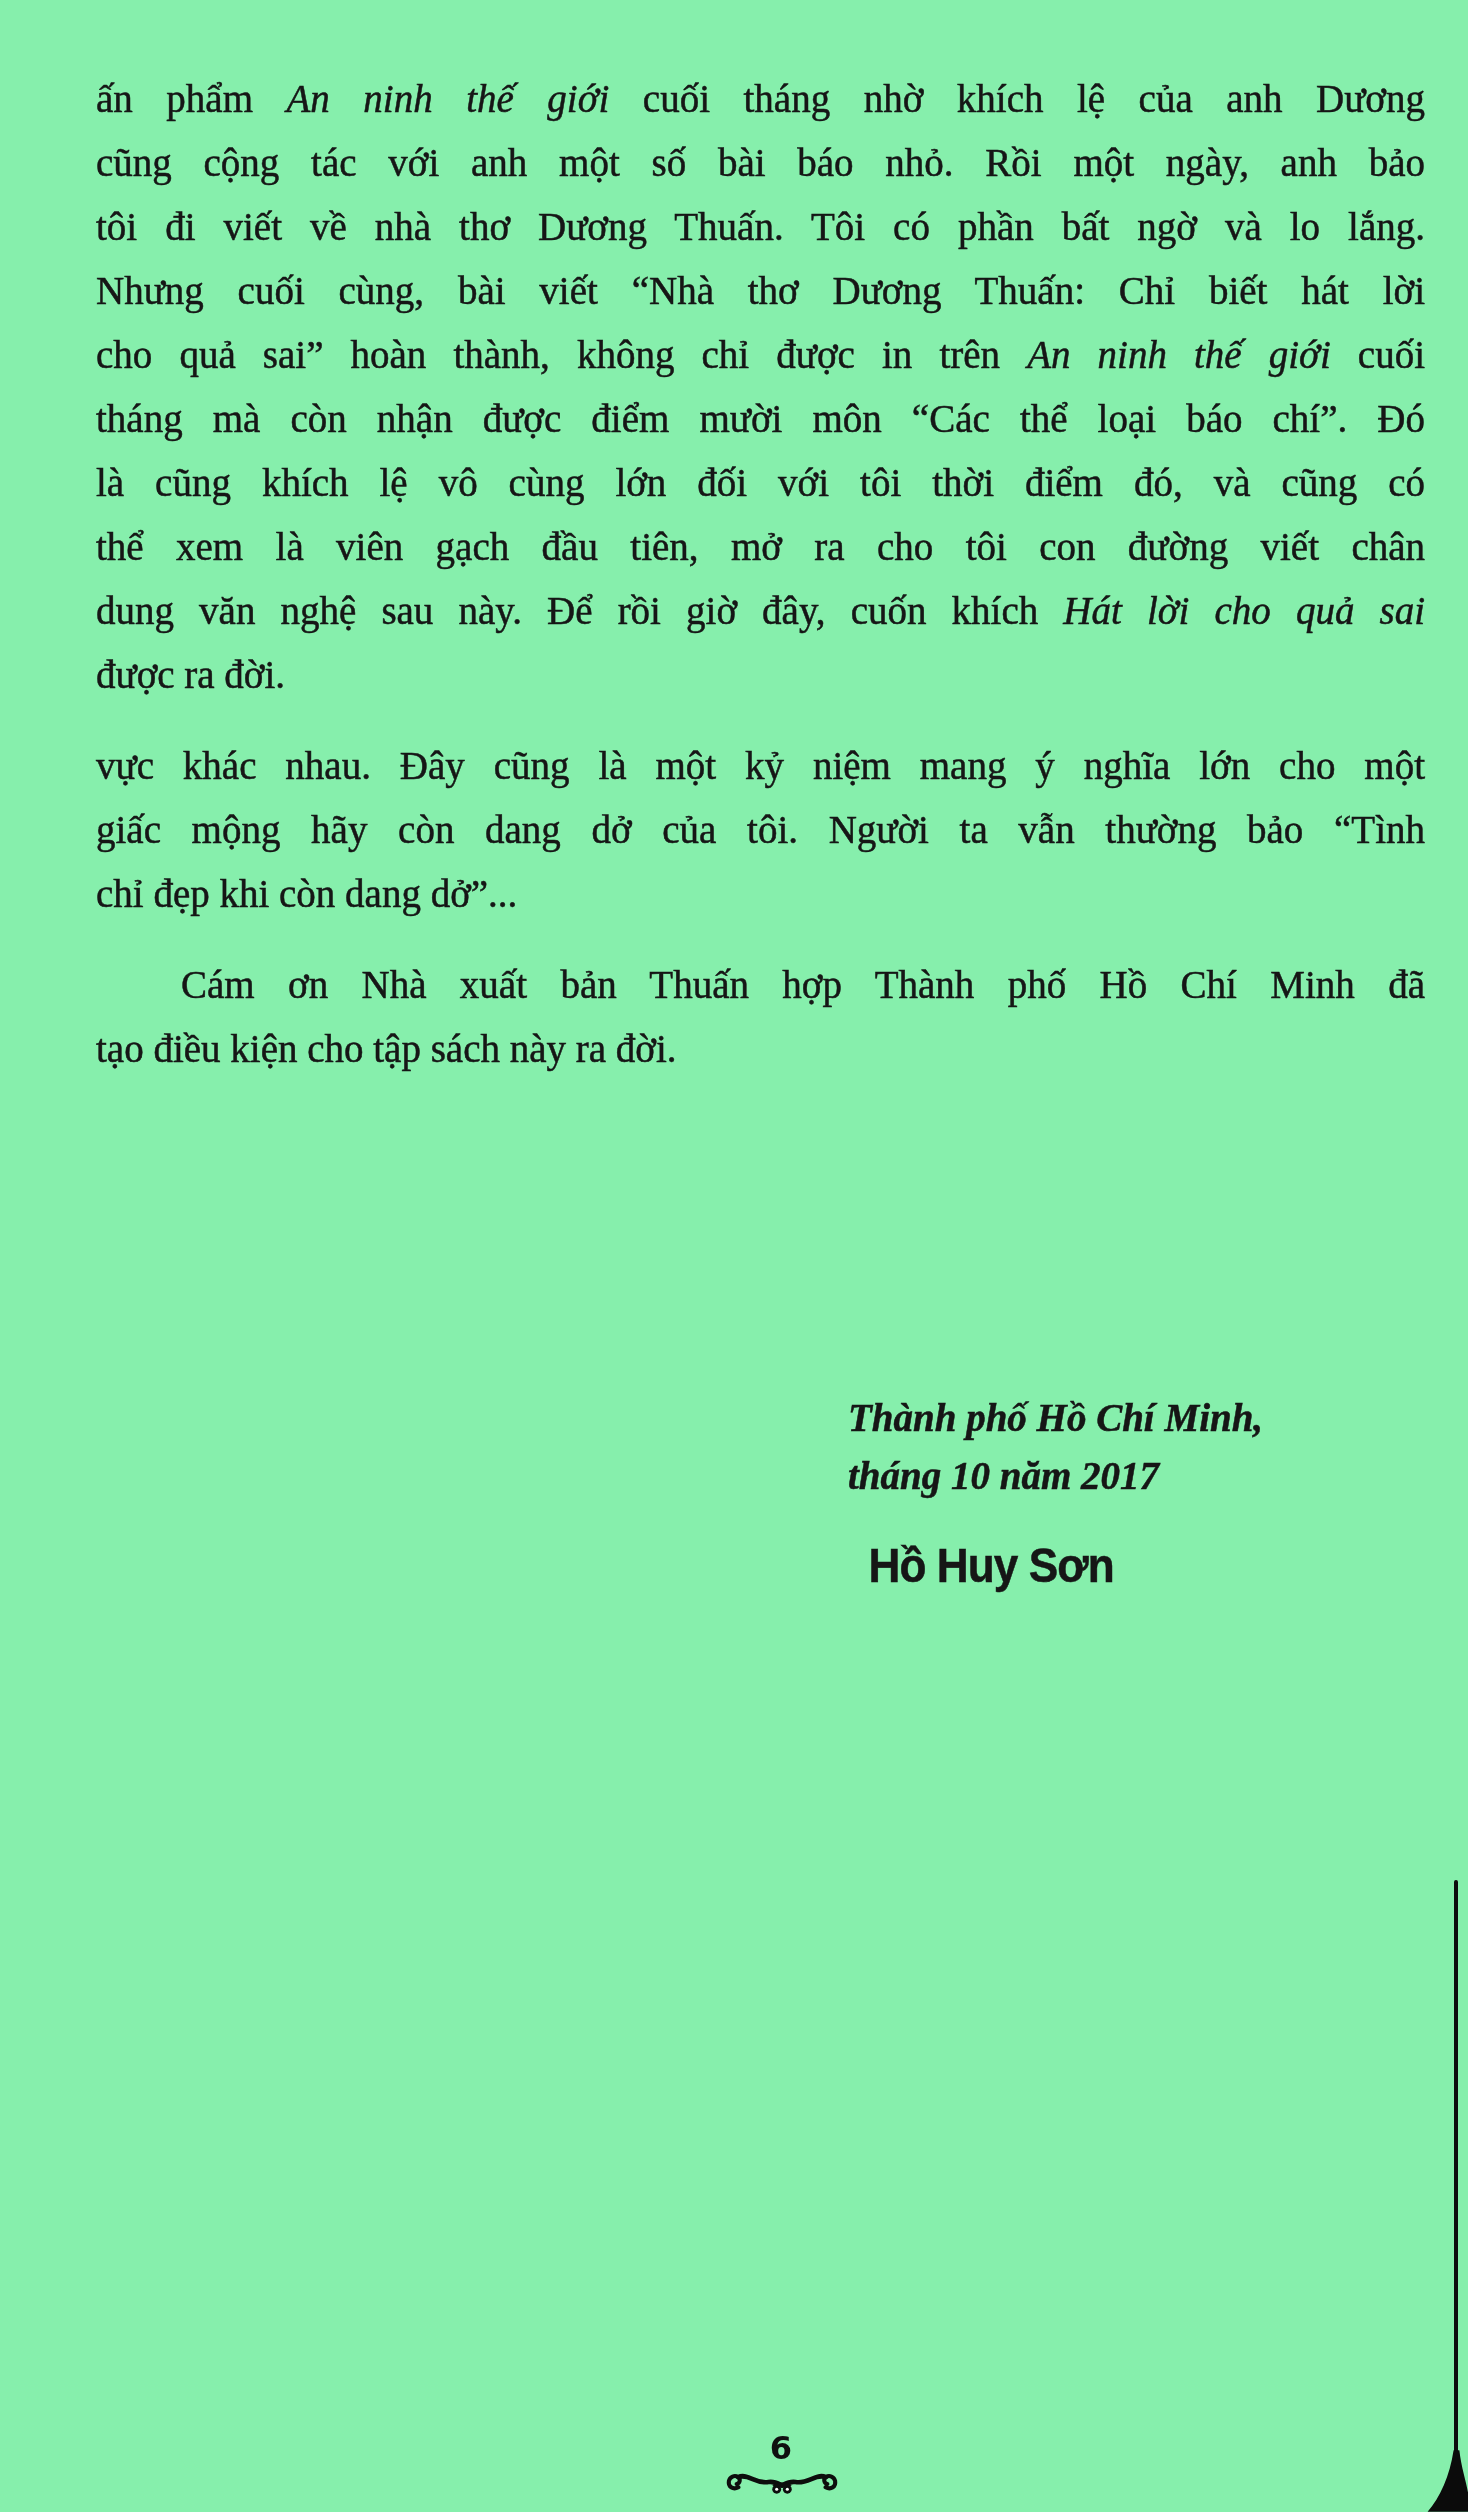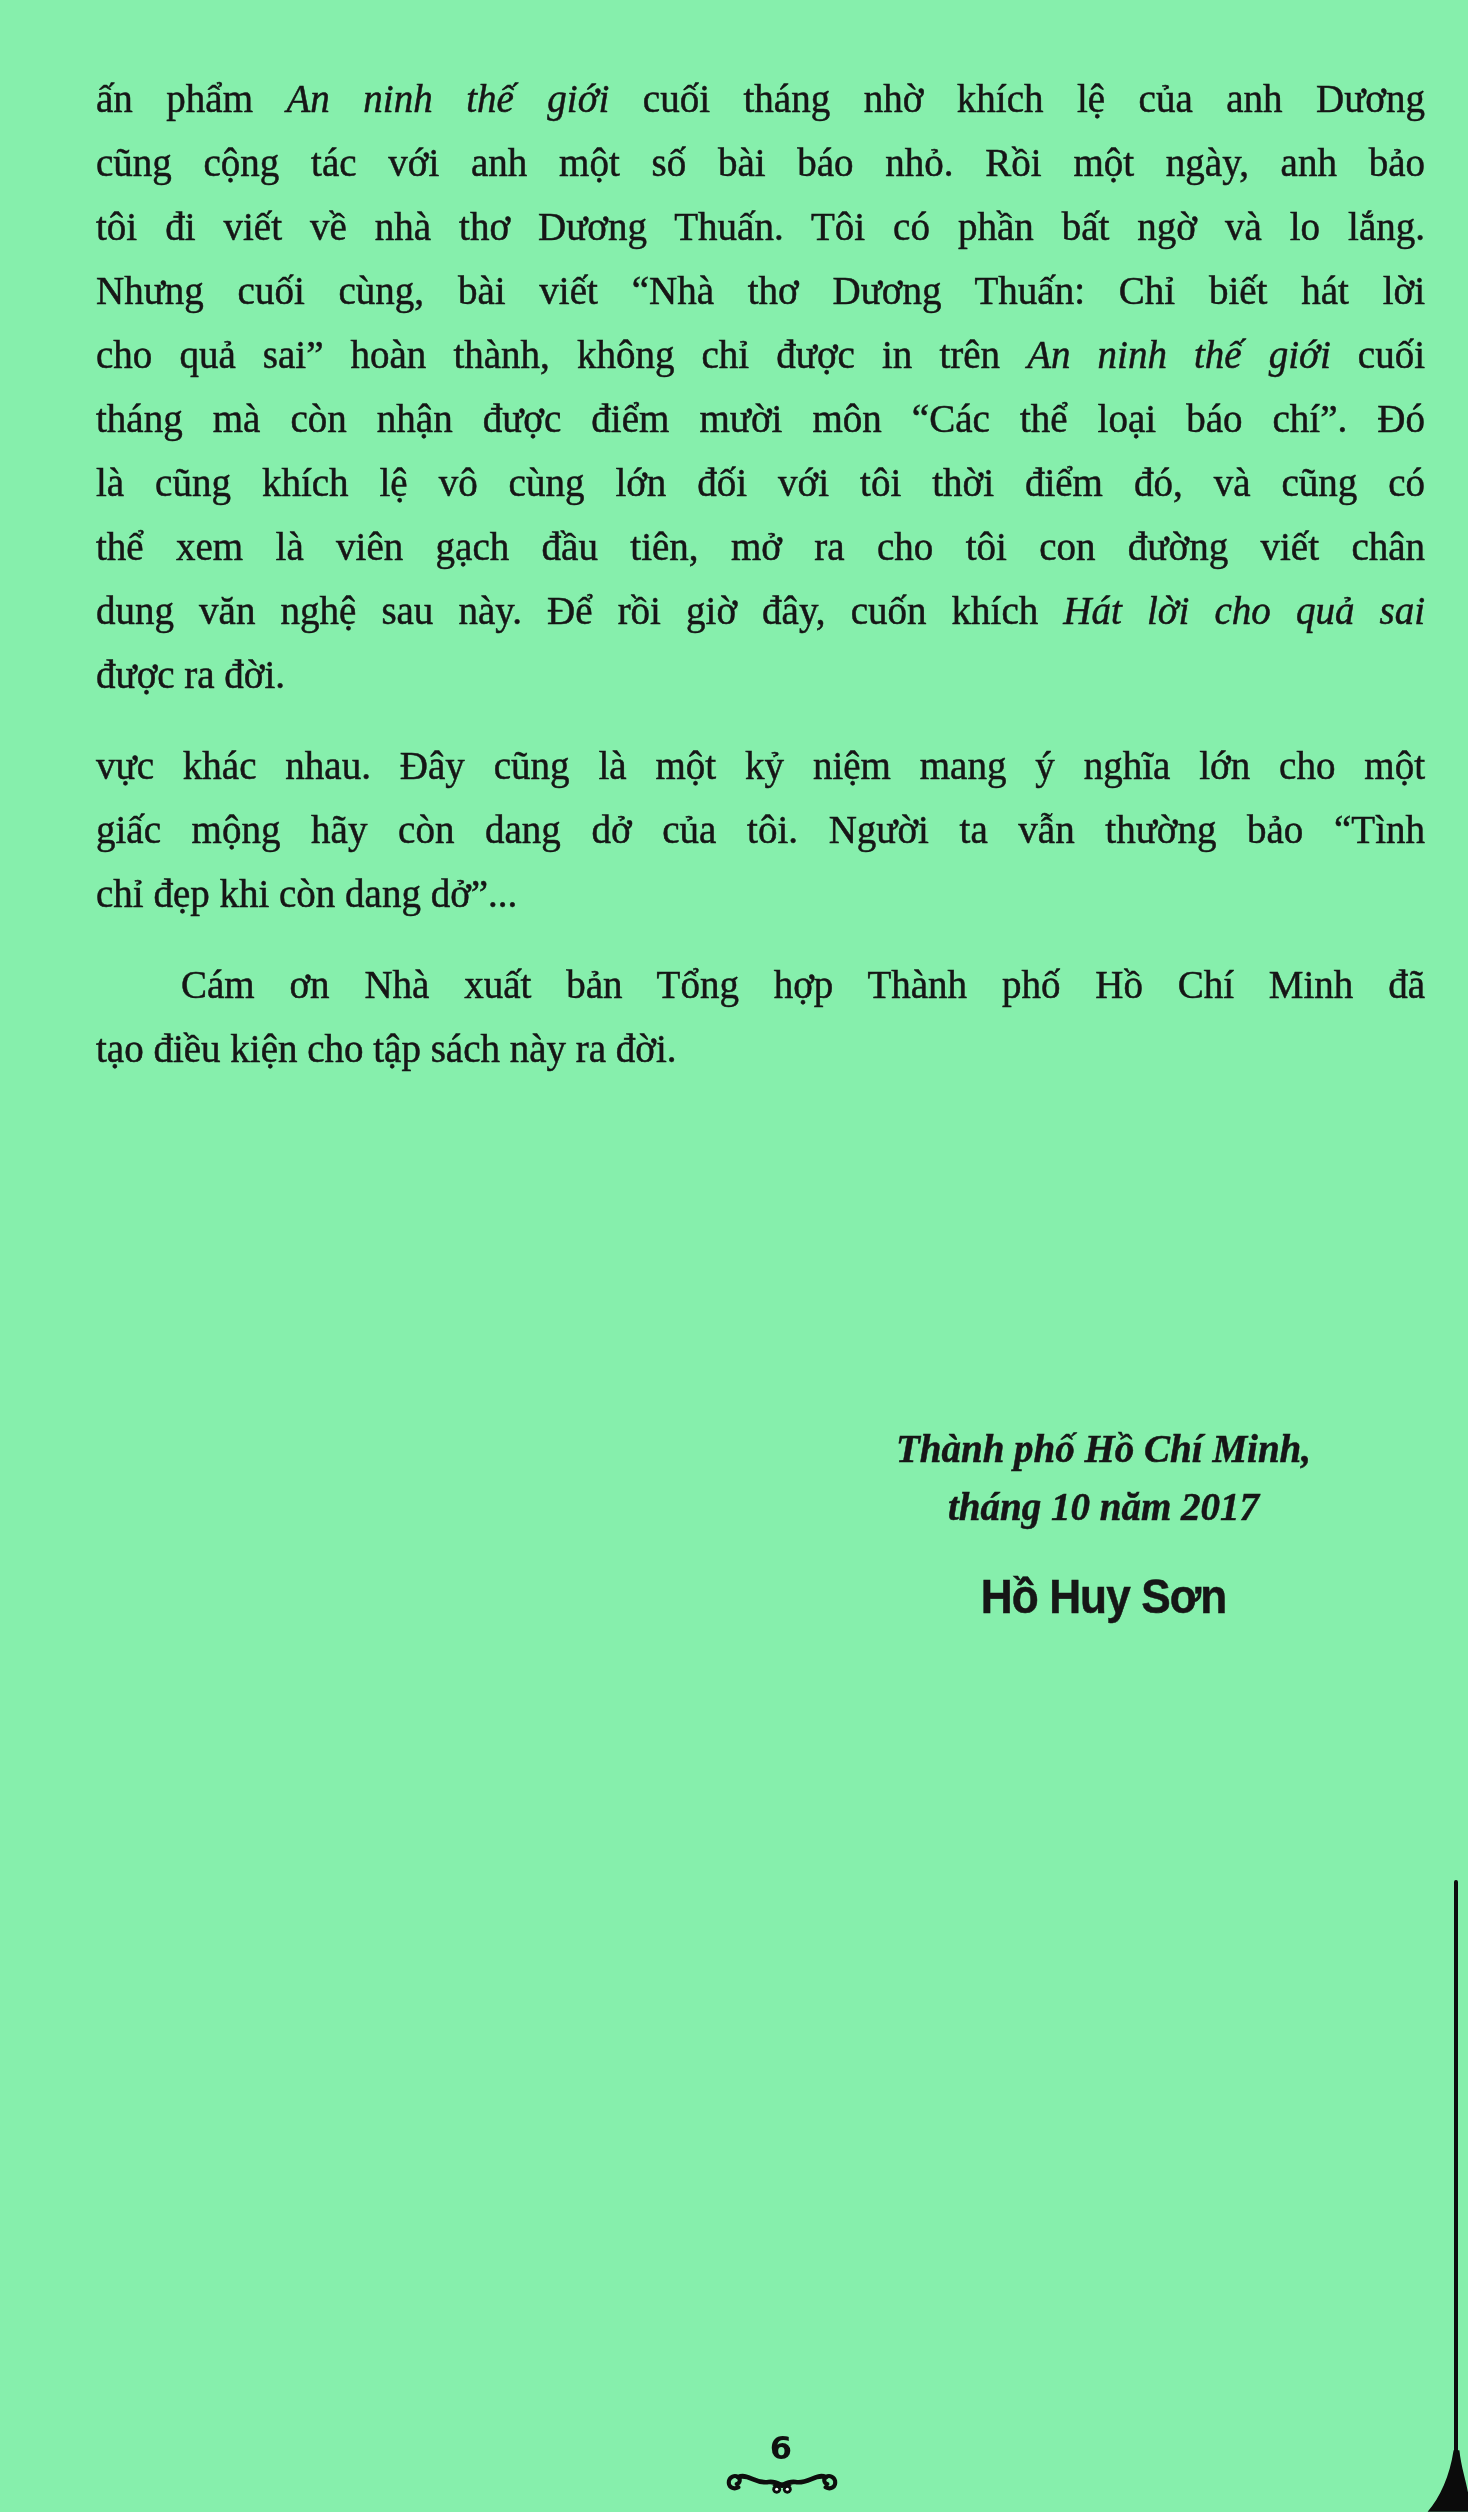--- a/index.html
+++ b/index.html
@@ -24,22 +24,21 @@
     text-align:justify;
     text-align-last:justify;
     white-space:normal;
   }
   .line.last{text-align-last:left;}
   .line.indent{text-indent:85px;}
   .it{font-style:italic;}
   
   .signoff{
     position:absolute;
-    left:848px;top:1420px;width:511px;
-    text-align:center;
+    left:848px;top:1389px;width:511px;
     -webkit-text-stroke:0.5px #161616;
   }
   .signoff .place,.signoff .date{
     font-weight:bold;font-style:italic;
     font-size:39px;line-height:58px;
   }
   .signoff .author{
     margin-top:31px;
     font-family:"Liberation Sans", sans-serif;
     font-weight:bold;
@@ -92,21 +91,21 @@
         <div class="line"><span>thể xem là viên gạch đầu tiên, mở ra cho tôi con đường viết chân</span></div>
         <div class="line"><span>dung văn nghệ sau này. Để rồi giờ đây, cuốn khích </span><span class="it">Hát lời cho quả sai</span></div>
         <div class="line last"><span>được ra đời.</span></div>
       </div>
       <div class="paragraph">
         <div class="line"><span>vực khác nhau. Đây cũng là một kỷ niệm mang ý nghĩa lớn cho một</span></div>
         <div class="line"><span>giấc mộng hãy còn dang dở của tôi. Người ta vẫn thường bảo “Tình</span></div>
         <div class="line last"><span>chỉ đẹp khi còn dang dở”...</span></div>
       </div>
       <div class="paragraph">
-        <div class="line indent"><span>Cám ơn Nhà xuất bản Tổng hợp Thành phố Hồ Chí Minh đã</span></div>
+        <div class="line indent"><span>Cám ơn Nhà xuất bản Thuấn hợp Thành phố Hồ Chí Minh đã</span></div>
         <div class="line last"><span>tạo điều kiện cho tập sách này ra đời.</span></div>
       </div>
     </main>
 
   <div class="signoff">
     <div class="place">Thành phố Hồ Chí Minh,</div>
     <div class="date">tháng 10 năm 2017</div>
     <div class="author">Hồ Huy Sơn</div>
   </div>
 

